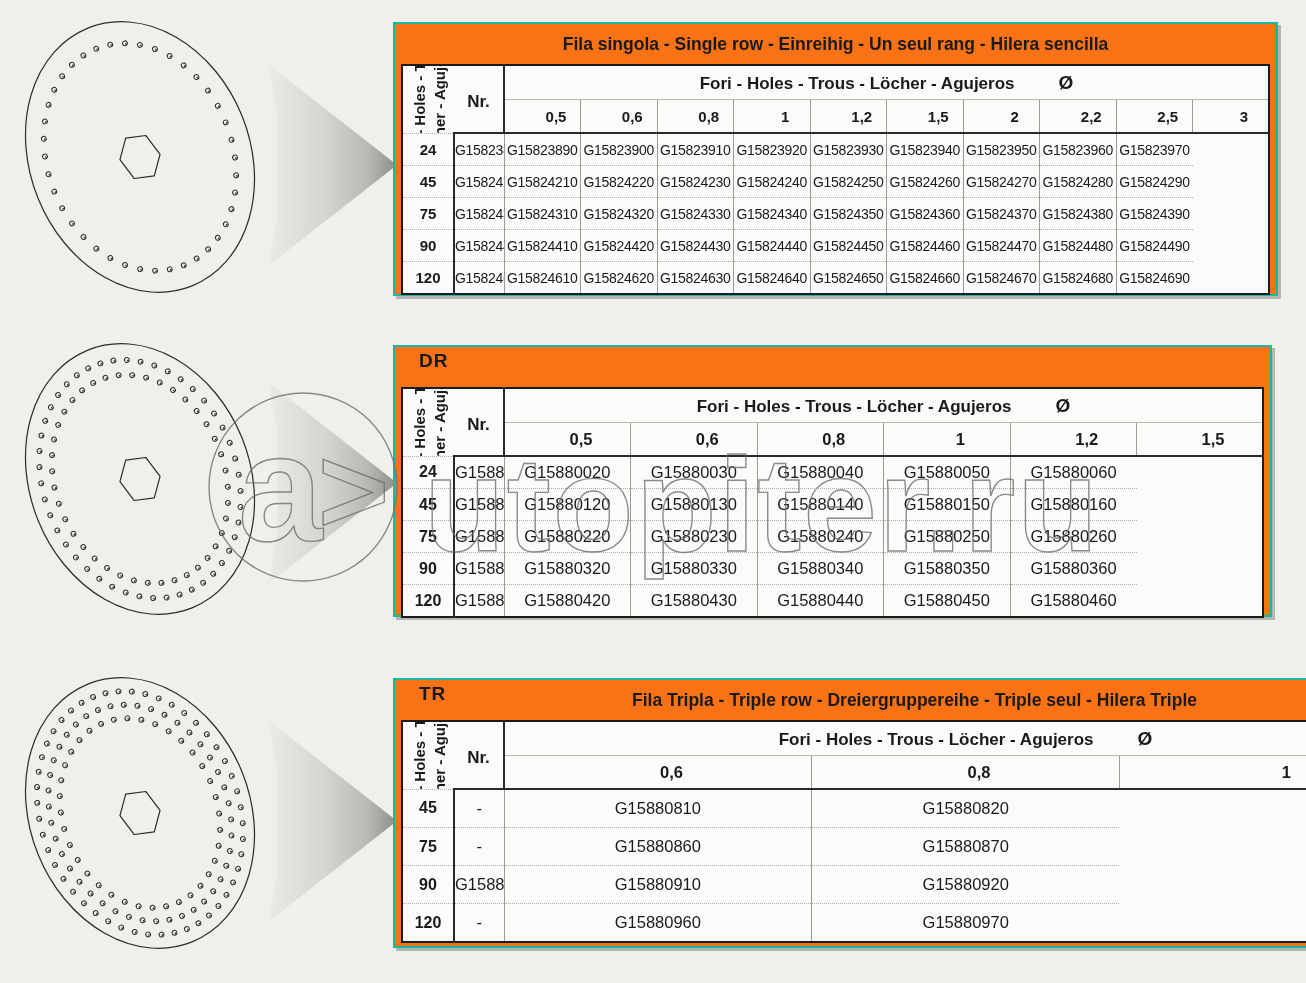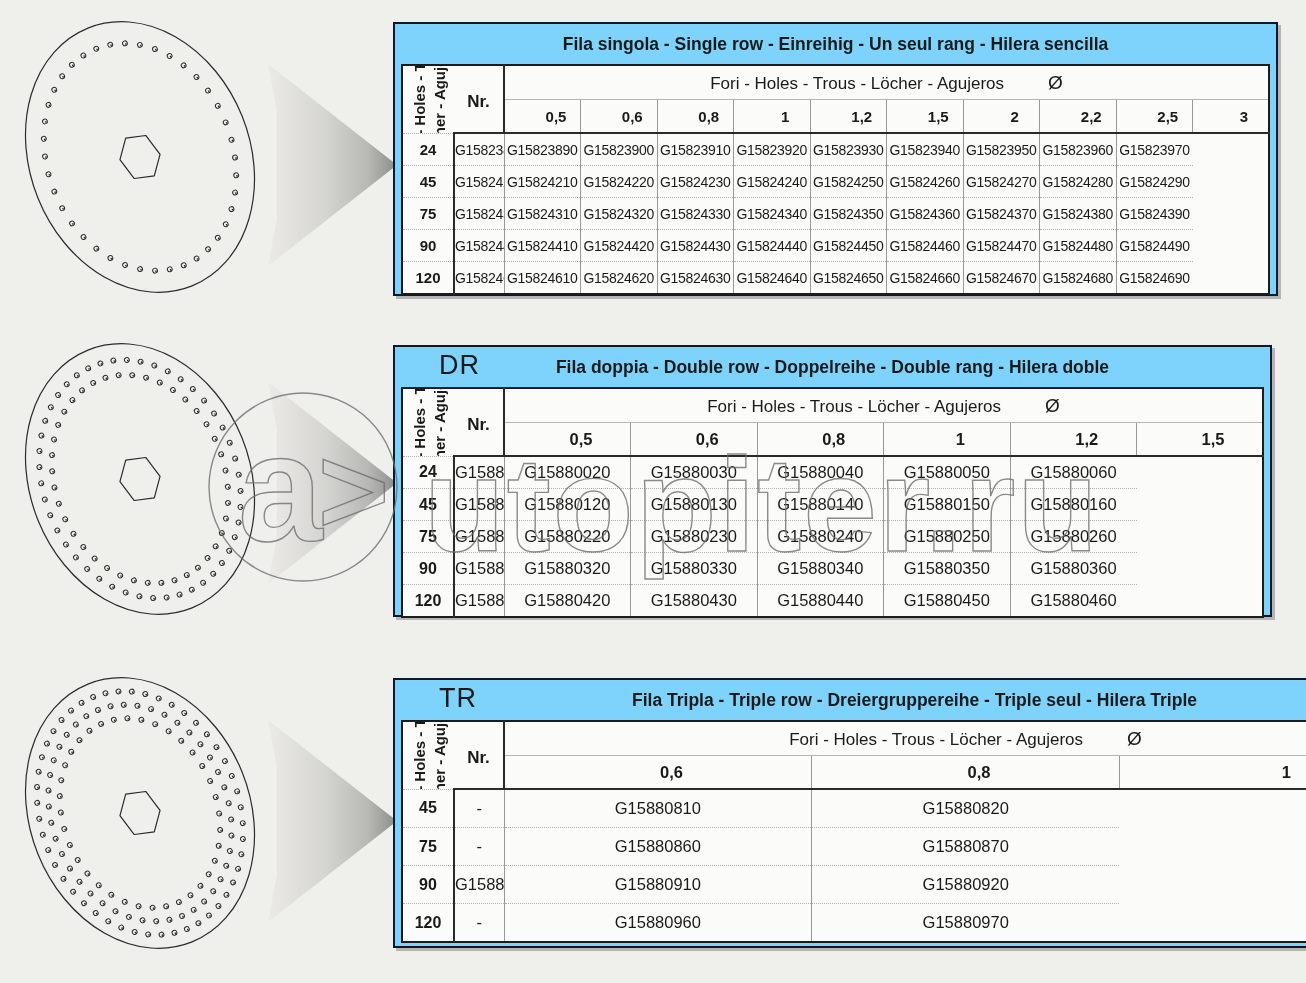--- a/index.html
+++ b/index.html
@@ -20,32 +20,32 @@
 
   
   .arrow{position:absolute;width:132px;height:218px;z-index:1;}
   .a1{left:268px;top:56px;}
   .a2{left:268px;top:374px;}
   .a3{left:268px;top:712px;}
 
   
   .tbl{
     position:absolute;
-    background:#7dd3fc;
-    border:2px solid #0f172a;
+    background:#f97316;
+    border:2px solid #14b8a6;
     box-shadow:3px 3px 0 rgba(110,110,110,.45);
     box-sizing:border-box;
     z-index:2;
   }
   .tbl1{left:393px;top:22px;width:885px;height:274px;}
   .tbl2{left:393px;top:345px;width:879px;height:272px;}
   .tbl3{left:393px;top:678px;width:1043px;height:270px;}
 
   .trow{position:relative;height:40px;display:flex;align-items:center;justify-content:center;}
-  .tlabel{position:absolute;left:24px;top:3px;font-weight:normal;font-size:27px;letter-spacing:1px;margin-left:20px;}
+  .tlabel{position:absolute;left:24px;top:3px;font-weight:bold;font-size:19px;letter-spacing:1px;}
   .ttitle{font-weight:bold;font-size:17.5px;}
 
   table.inner{
     margin:0 6px;
     width:calc(100% - 12px);
     border-collapse:collapse;
     table-layout:fixed;
     background:#fbfbf9;
     border:2px solid #1c1c1c;
   }
@@ -55,21 +55,21 @@
   col.c-nr{width:50px;}
 
   th.side-cell{position:relative;border:0;}
   .vtext{
     position:absolute;left:50%;top:50%;
     transform:translate(-50%,-50%) rotate(-90deg);
     transform-origin:center;
     white-space:nowrap;text-align:center;
     font-weight:bold;font-size:15px;line-height:1.3;
   }
-  th.fori{font-weight:normal;font-size:17px;height:33px;border-bottom:1px solid #b8b8b2;}
+  th.fori{font-weight:bold;font-size:17px;height:33px;border-bottom:1px solid #b8b8b2;}
   .phi{display:inline-block;margin-left:44px;font-size:19px;}
   tr.nums th{font-weight:bold;border-left:1px solid #9a9a95;border-bottom:2px solid #2a2a2a;height:32px;padding-left:27px;}
   .tbl1 tr.nums th{font-size:15px;}
   .tbl2 tr.nums th,.tbl3 tr.nums th{font-size:16.5px;}
   th.nrh{
     font-weight:bold;font-size:17px;
     border-right:2px solid #2a2a2a;border-bottom:2px solid #2a2a2a;
     vertical-align:bottom;padding-bottom:20px;
   }
   tbody td{border-left:1px solid #9a9a95;border-top:1px dotted #b0b0aa;}
@@ -739,21 +739,20 @@
             <td class="shaded">G15824670</td>
             <td>G15824680</td>
             <td class="shaded">G15824690</td>
           </tr>
         </tbody>
       </table>
     </div>
     <div class="tbl tbl2">
       <div class="trow">
         <span class="tlabel">DR</span>
-        <span class="ttitle">Fila doppia - Double row - Doppelreihe - Double rang - Hilera doble</span>
       </div>
       <table class="inner">
         <colgroup>
           <col class="c-side">
           <col class="c-nr">
           <col>
           <col>
           <col>
           <col>
           <col>

